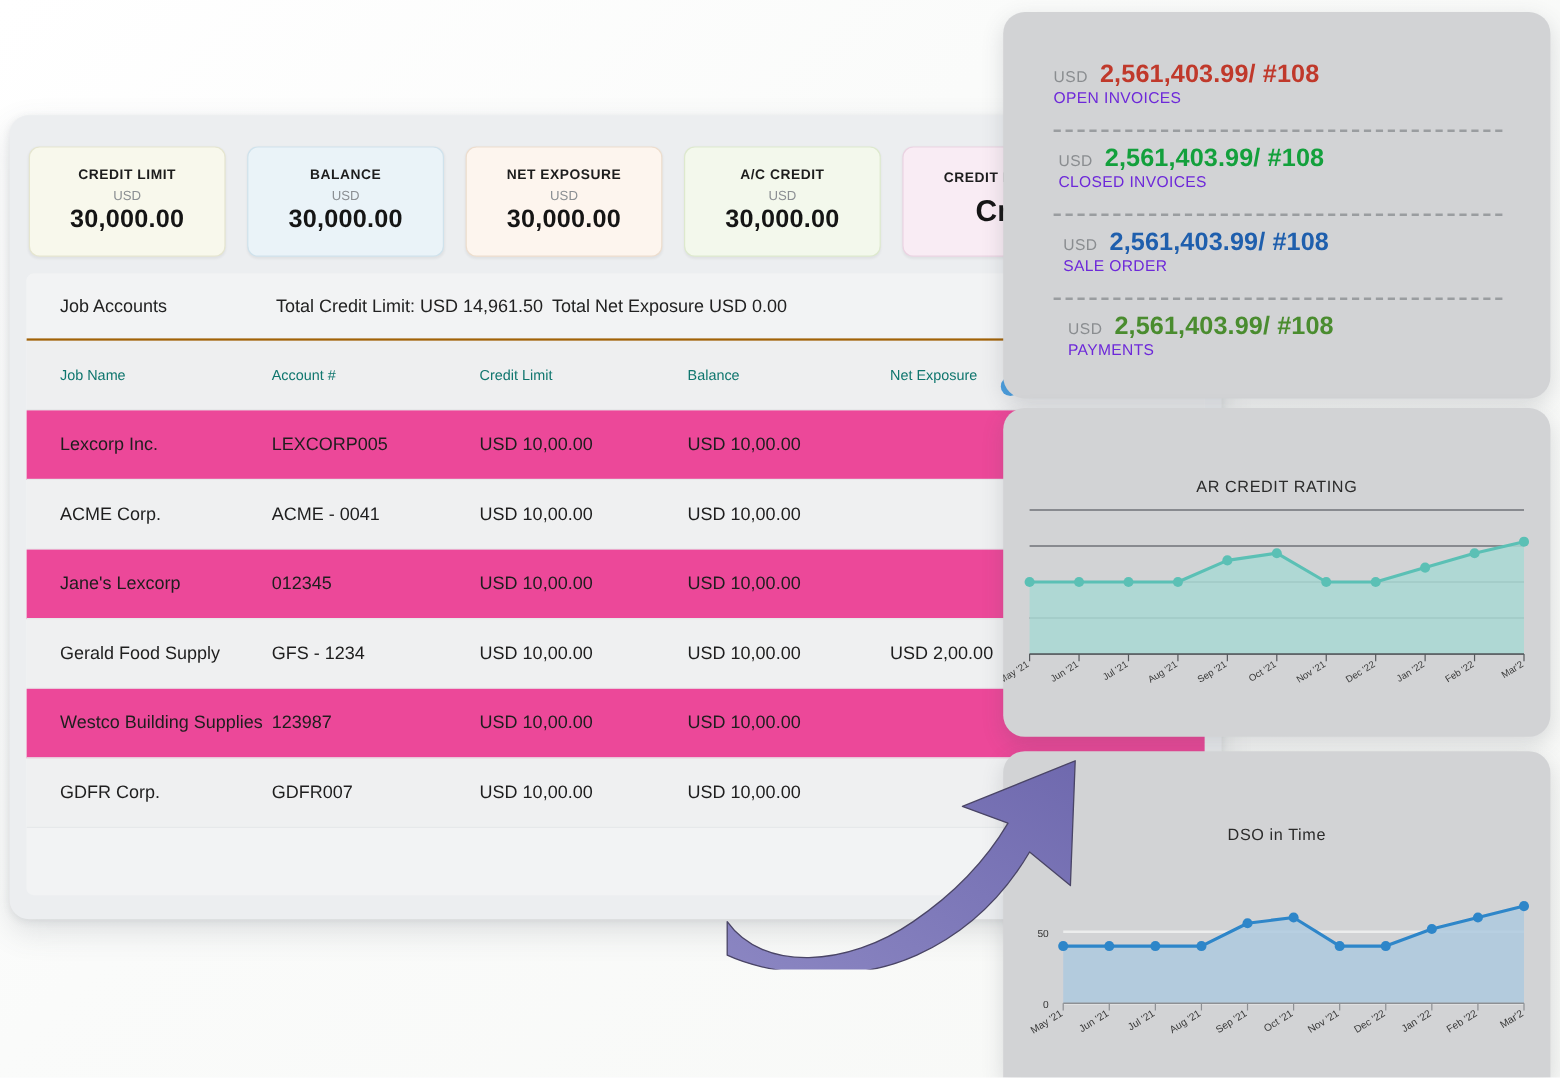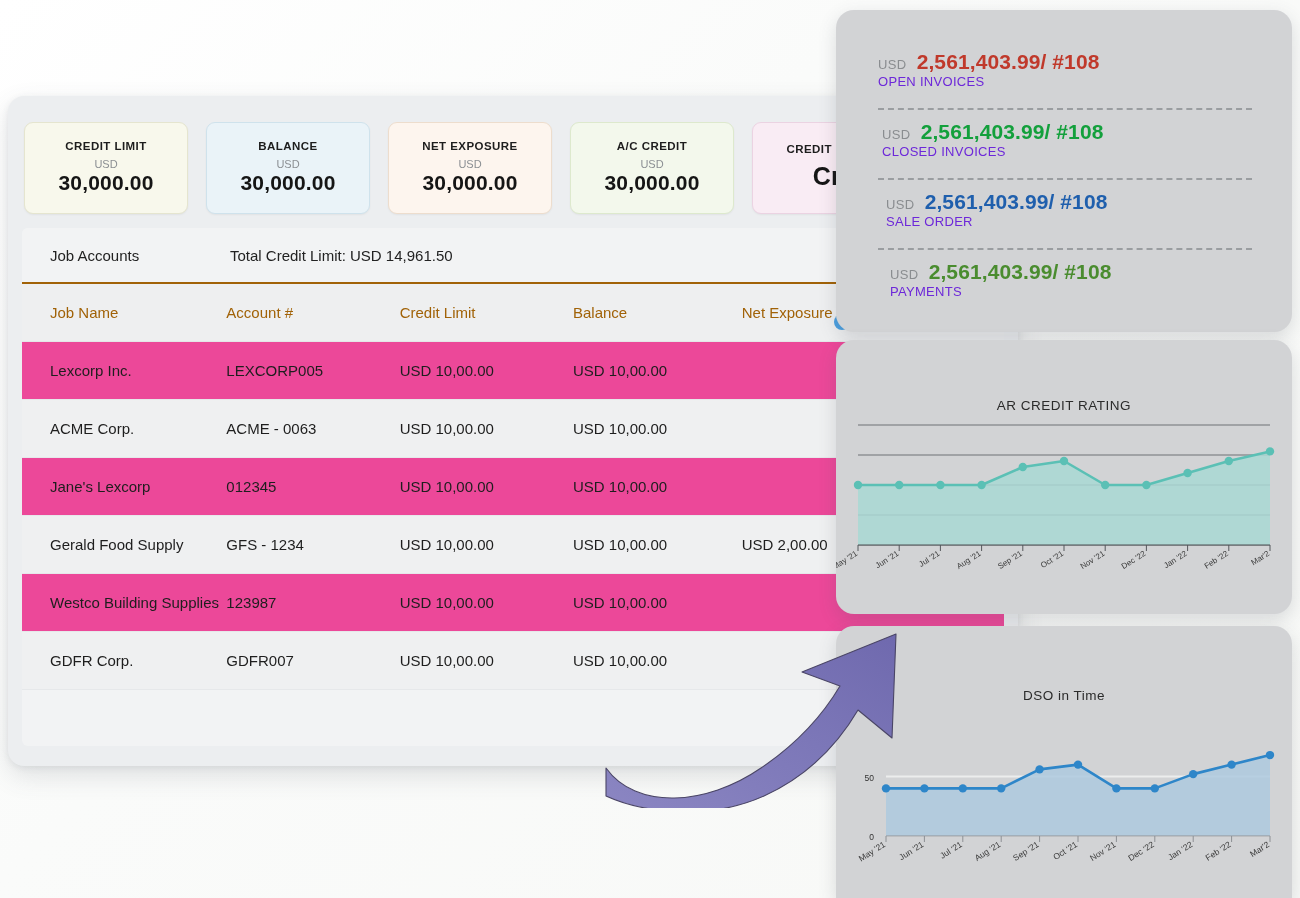--- a/index.html
+++ b/index.html
@@ -79,21 +79,21 @@
   }
   .summary-row .c1 { width: 180px; }
   .summary-row .c2 { width: 230px; }
   .summary-row .c3 { width: 300px; }
 
   .head-row {
     display: flex; align-items: center;
     height: 58px;
     padding-left: 28px;
     background: #eeeff0;
-    font-size: 15px; color: #a16207;
+    font-size: 12px; color: #0f766e;
     border-bottom: 1px solid #e4e6e8;
   }
   .data-row {
     display: flex; align-items: center;
     height: 58px;
     padding-left: 28px;
     font-size: 15px; color: #1e1e1e;
     border-bottom: 1px solid #e6e8ea;
     background: #ec4899;
   }
@@ -197,20 +197,21 @@
           <div class="kpi-title">CREDIT RATING</div>
           <div class="kpi-val big">Cr2</div>
         </div>
       </div>
 
     <div class="table-wrap">
 
       <div class="summary-row">
         <span class="c1">Job Accounts</span>
         <span class="c2">Total Credit Limit: USD 14,961.50</span>
+        <span class="c3">Total Net Exposure USD 0.00</span>
       </div>
 
       <div class="head-row" id="head-row">
           <span class="col-name">Job Name</span>
           <span class="col-acct">Account #</span>
           <span class="col-limit">Credit Limit</span>
           <span class="col-bal">Balance</span>
           <span class="col-exp">Net Exposure</span>
           <span class="col-rate">Rating</span>
         </div>
@@ -219,21 +220,21 @@
           <div class="data-row">
             <span class="col-name">Lexcorp Inc.</span>
             <span class="col-acct">LEXCORP005</span>
             <span class="col-limit">USD 10,00.00</span>
             <span class="col-bal">USD 10,00.00</span>
             <span class="col-exp"></span>
             <span class="col-rate"></span>
           </div>
           <div class="data-row">
             <span class="col-name">ACME Corp.</span>
-            <span class="col-acct">ACME - 0063</span>
+            <span class="col-acct">ACME - 0041</span>
             <span class="col-limit">USD 10,00.00</span>
             <span class="col-bal">USD 10,00.00</span>
             <span class="col-exp"></span>
             <span class="col-rate"></span>
           </div>
           <div class="data-row">
             <span class="col-name">Jane's Lexcorp</span>
             <span class="col-acct">012345</span>
             <span class="col-limit">USD 10,00.00</span>
             <span class="col-bal">USD 10,00.00</span>

